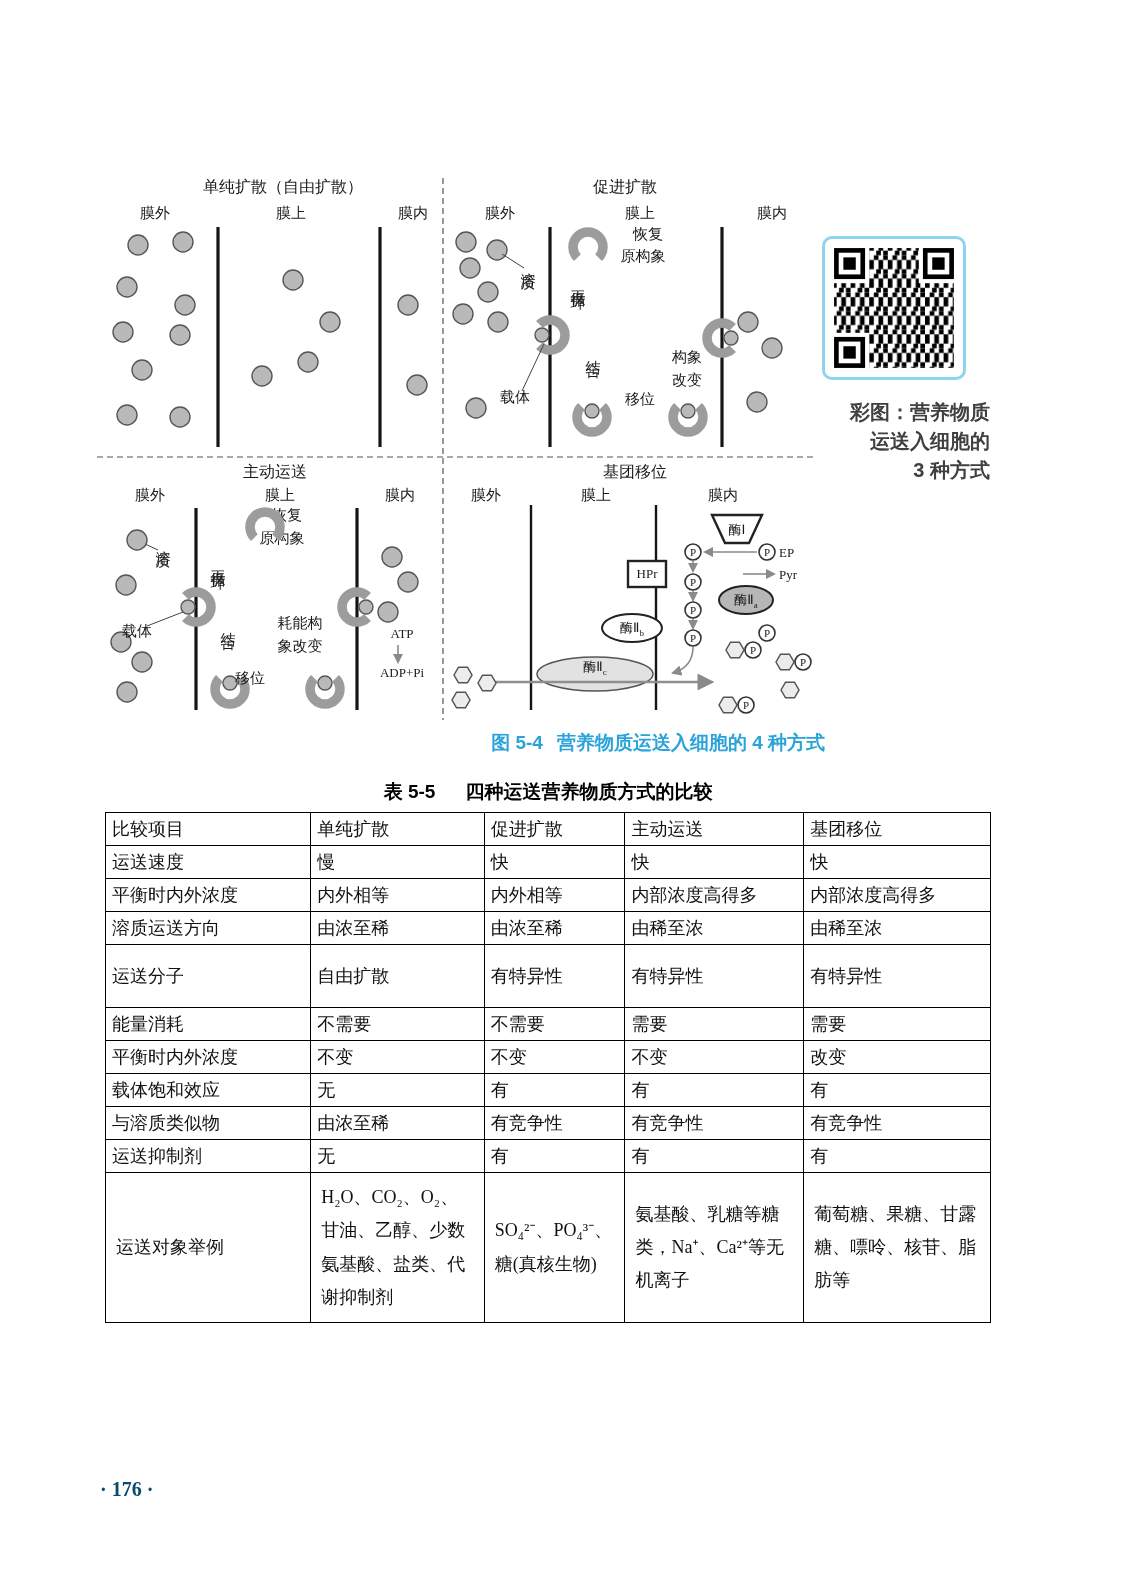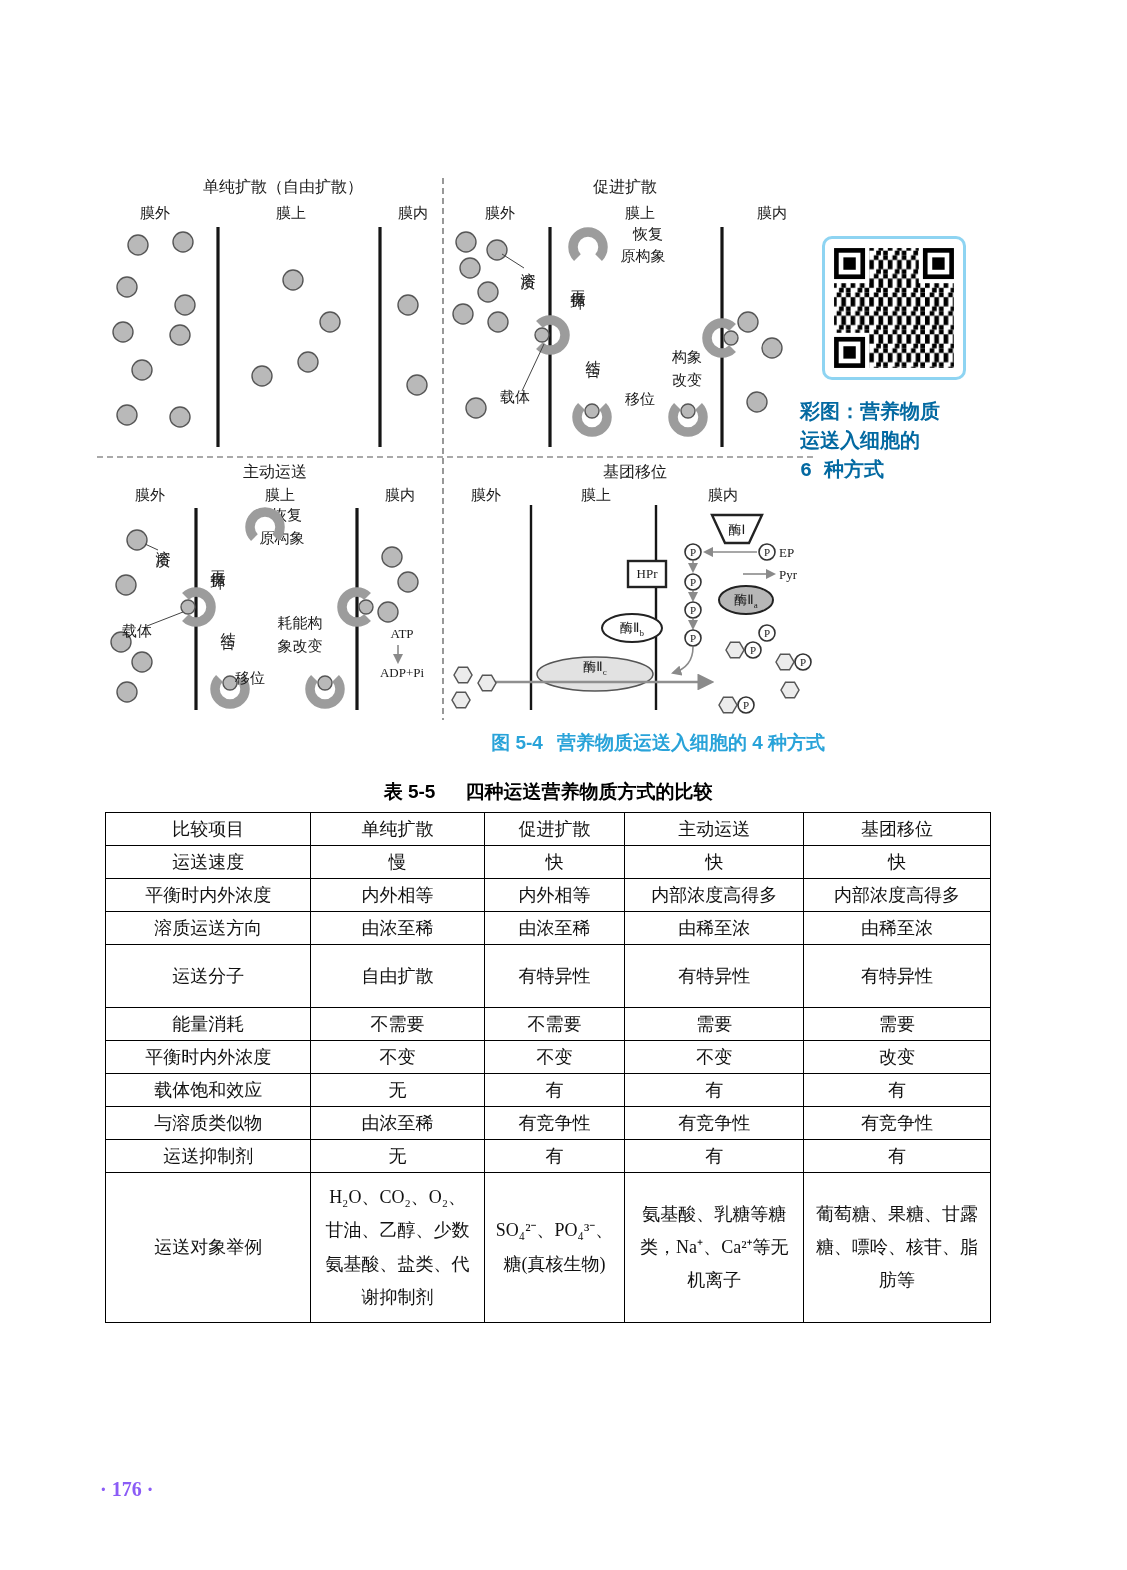--- a/index.html
+++ b/index.html
@@ -26,23 +26,23 @@
   .arrw { stroke:#8f8f8f; stroke-width:2.6; fill:none; }
   .hexs { fill:#ececec; stroke:#555; stroke-width:1.5; }
   .ebox { fill:#ffffff; stroke:#222; stroke-width:2.4; }
 
   
   .qr-wrap {
     position:absolute; left:822px; top:236px; width:124px; height:124px;
     padding:7px; border:3px solid #8ed4f2; border-radius:10px; background:#fff;
   }
   .qr-caption {
-    position:absolute; left:800px; top:398px; width:190px; text-align:left;
-    font-family:Liberation Mono, monospace; font-weight:bold;
-    font-size:20px; line-height:1.45; color:#0369a1;
+    position:absolute; left:800px; top:398px; width:190px; text-align:right;
+    font-family:Liberation Sans, sans-serif; font-weight:bold;
+    font-size:20px; line-height:1.45; color:#404040;
   }
 
   
   .fig-caption {
     position:absolute; left:95px; top:730px; width:730px; text-align:right;
     font-family:"Liberation Sans", sans-serif; font-weight:bold;
     font-size:19px; color:#29a3d9;
   }
   .fig-caption .gap { margin-left:14px; }
   .table-title {
@@ -51,32 +51,32 @@
     font-size:19px; color:#000;
   }
   .table-title .gap { margin-left:30px; }
 
   
   .compare-table {
     position:absolute; left:105px; top:812px; width:886px;
     border-collapse:collapse; table-layout:fixed; font-size:18px;
   }
   .compare-table th, .compare-table td {
-    border:1.4px solid #000; text-align:center; vertical-align:middle;
+    border:1.4px solid #000; text-align:left; vertical-align:middle;
     padding:3px 6px; font-weight:normal;
   }
   .compare-table thead tr { height:33px; }
   .compare-table tbody tr { height:33px; }
   .compare-table tbody tr:nth-child(4) { height:63px; }
   .compare-table tbody tr:last-child { height:130px; }
   .compare-table tbody tr:last-child td { line-height:1.85; padding:8px 10px; }
 
   .page-number {
     position:absolute; left:100px; top:1478px;
-    font-size:20px; font-weight:bold; color:#8b5cf6;
+    font-size:20px; font-weight:bold; color:#0c4a6e;
   }
 </style>
 </head>
 <body>
 
 <div class="page">
 
   <svg class="figure-svg" viewBox="0 0 730 565">
     <defs>
       <marker id="arrh" viewBox="0 0 10 10" refX="8" refY="5" markerWidth="6.5" markerHeight="6.5" orient="auto">
@@ -301,21 +301,21 @@
       <g fill="#000">
         <rect x="11" y="11" width="12" height="12"></rect>
           <rect x="97" y="11" width="12" height="12"></rect>
           <rect x="11" y="97" width="12" height="12"></rect>
       </g>
     </svg>
   </div>
   <div class="qr-caption">
     <div>彩图：营养物质</div>
     <div>运送入细胞的</div>
-    <div>6 种方式</div>
+    <div>3 种方式</div>
   </div>
 
   <div class="fig-caption">
     <span>图 5-4</span><span class="gap">营养物质运送入细胞的 4 种方式</span>
   </div>
 
   <div class="table-title">
     <span>表 5-5</span><span class="gap">四种运送营养物质方式的比较</span>
   </div>
 

